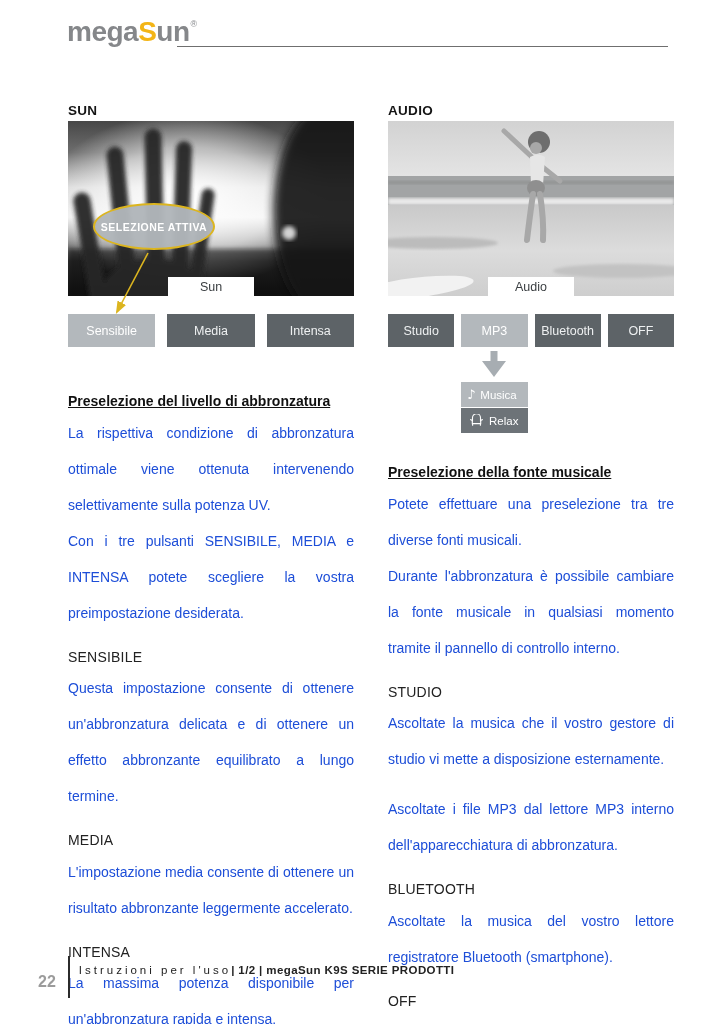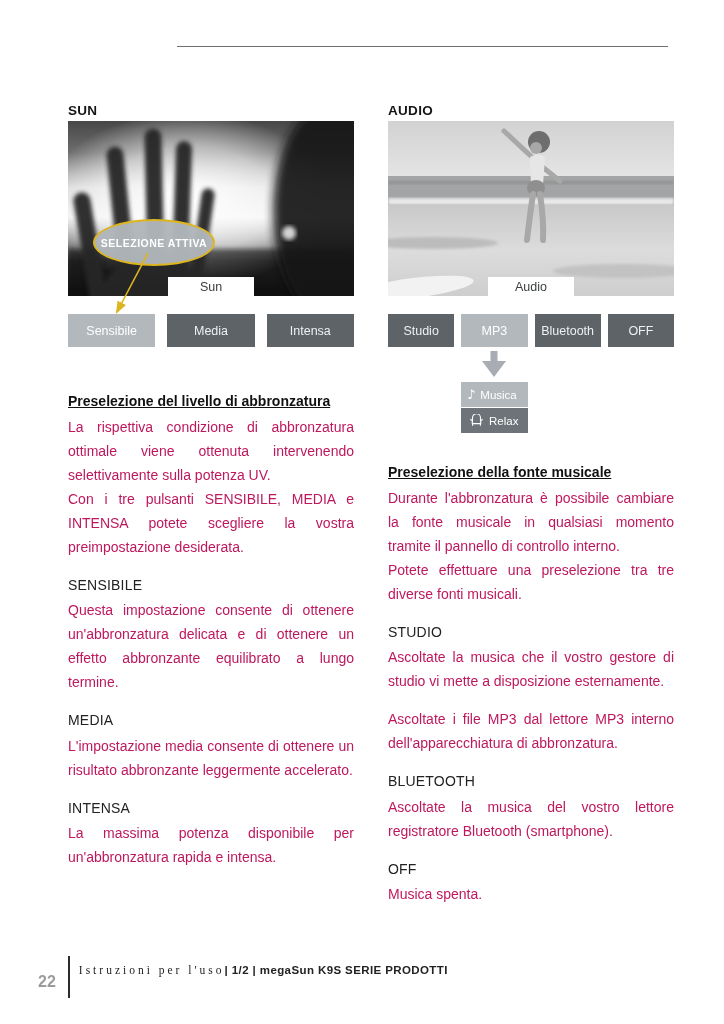--- a/index.html
+++ b/index.html
@@ -46,21 +46,21 @@
 
   .caption {
     position: absolute; left: 50%; transform: translateX(-50%); bottom: 0;
     width: 86px; height: 19px; background: #ffffff;
     color: #3a3e41; font-size: 12.5px;
     display: flex; align-items: center; justify-content: center;
     z-index: 2;
   }
 
   .callout {
-    position: absolute; left: 25px; top: 98px;
+    position: absolute; left: 25px; top: 82px;
     width: 122px; height: 47px;
     border: 2px solid #dcb51f; border-radius: 50%;
     background: rgba(177,182,186,0.97);
     color: #ffffff; font-size: 10.5px; font-weight: bold; letter-spacing: 0.5px;
     display: flex; align-items: center; justify-content: center;
     z-index: 3; white-space: nowrap;
   }
 
   .pointer { position: absolute; left: 0; top: 0; z-index: 5; pointer-events: none; }
 
@@ -89,41 +89,42 @@
   .note-ic { font-family: "DejaVu Sans", sans-serif; font-size: 13px; line-height: 1; }
   .chair-ic { display: inline-flex; }
 
   
   .article { margin-top: 42px; }
   .article h3 {
     font-size: 14px; font-weight: bold; line-height: 25.5px;
     text-decoration: underline; color: #111;
   }
   .article p {
-    font-size: 14px; line-height: 24px; text-align: justify; color: #be185d;
+    font-size: 14px; line-height: 36px; text-align: justify; color: #1d4ed8;
   }
   .article .sub { margin-top: 14px; }
   .article h4 {
     font-size: 14px; font-weight: 400; letter-spacing: 0.2px;
     line-height: 25.5px; color: #222;
   }
 
   
   .pfooter { position: absolute; left: 38px; top: 956px; display: flex; }
   .pnum { font-size: 16px; font-weight: bold; color: #9b9b9b; padding-top: 5px; margin-top: 12px; }
   .fdiv { width: 2px; height: 42px; background: #2b2b2b; margin: 0 9px 0 12px; }
   .ftext { padding-top: 8px; font-size: 11.5px; color: #222; white-space: nowrap; }
-  .flabel { letter-spacing: 3px; font-weight: 500; font-family: Liberation Serif, serif; }
+  .flabel { letter-spacing: 3px; font-weight: 500; }
   .fmeta { font-weight: bold; letter-spacing: 0.4px; }
 </style>
 </head>
 <body>
 
 <div class="page">
 
+  <div class="logo"><span>mega</span><span class="logo-s">S</span><span>un</span><span class="reg">®</span></div>
   <div class="header-rule"></div>
 
   <section class="col col-left">
     <h2 class="sec-title">SUN</h2>
 
     <div class="photo">
       <svg viewBox="0 0 286 175" preserveAspectRatio="none">
         <defs>
           <linearGradient id="sunBg" x1="0" y1="0" x2="0" y2="1">
             <stop offset="0" stop-color="#474747"></stop>
@@ -265,22 +266,22 @@
             <path d="M1.2 5.6 a1.9 1.9 0 0 1 2.1 1.9 V9.6 h8.4 V7.5 a1.9 1.9 0 0 1 2.1 -1.9"></path>
             <path d="M3.6 9.6 v2.2 M11.4 9.6 v2.2"></path>
           </svg>
         </span>
         <span>Relax</span>
       </button>
     </div>
 
     <article class="article" style="margin-top:27px">
       <h3>Preselezione della fonte musicale</h3>
+      <p>Potete effettuare una preselezione tra tre diverse fonti musicali.</p>
       <p>Durante l'abbronzatura è possibile cambiare la fonte musicale in qualsiasi momento tramite il pannello di controllo interno.</p>
-      <p>Potete effettuare una preselezione tra tre diverse fonti musicali.</p>
 
       <div class="sub">
         <h4>STUDIO</h4>
         <p>Ascoltate la musica che il vostro gestore di studio vi mette a disposizione esternamente.</p>
       </div>
       <div class="sub">
         <p>Ascoltate i file MP3 dal lettore MP3 interno dell'apparecchiatura di abbronzatura.</p>
       </div>
       <div class="sub">
         <h4>BLUETOOTH</h4>

